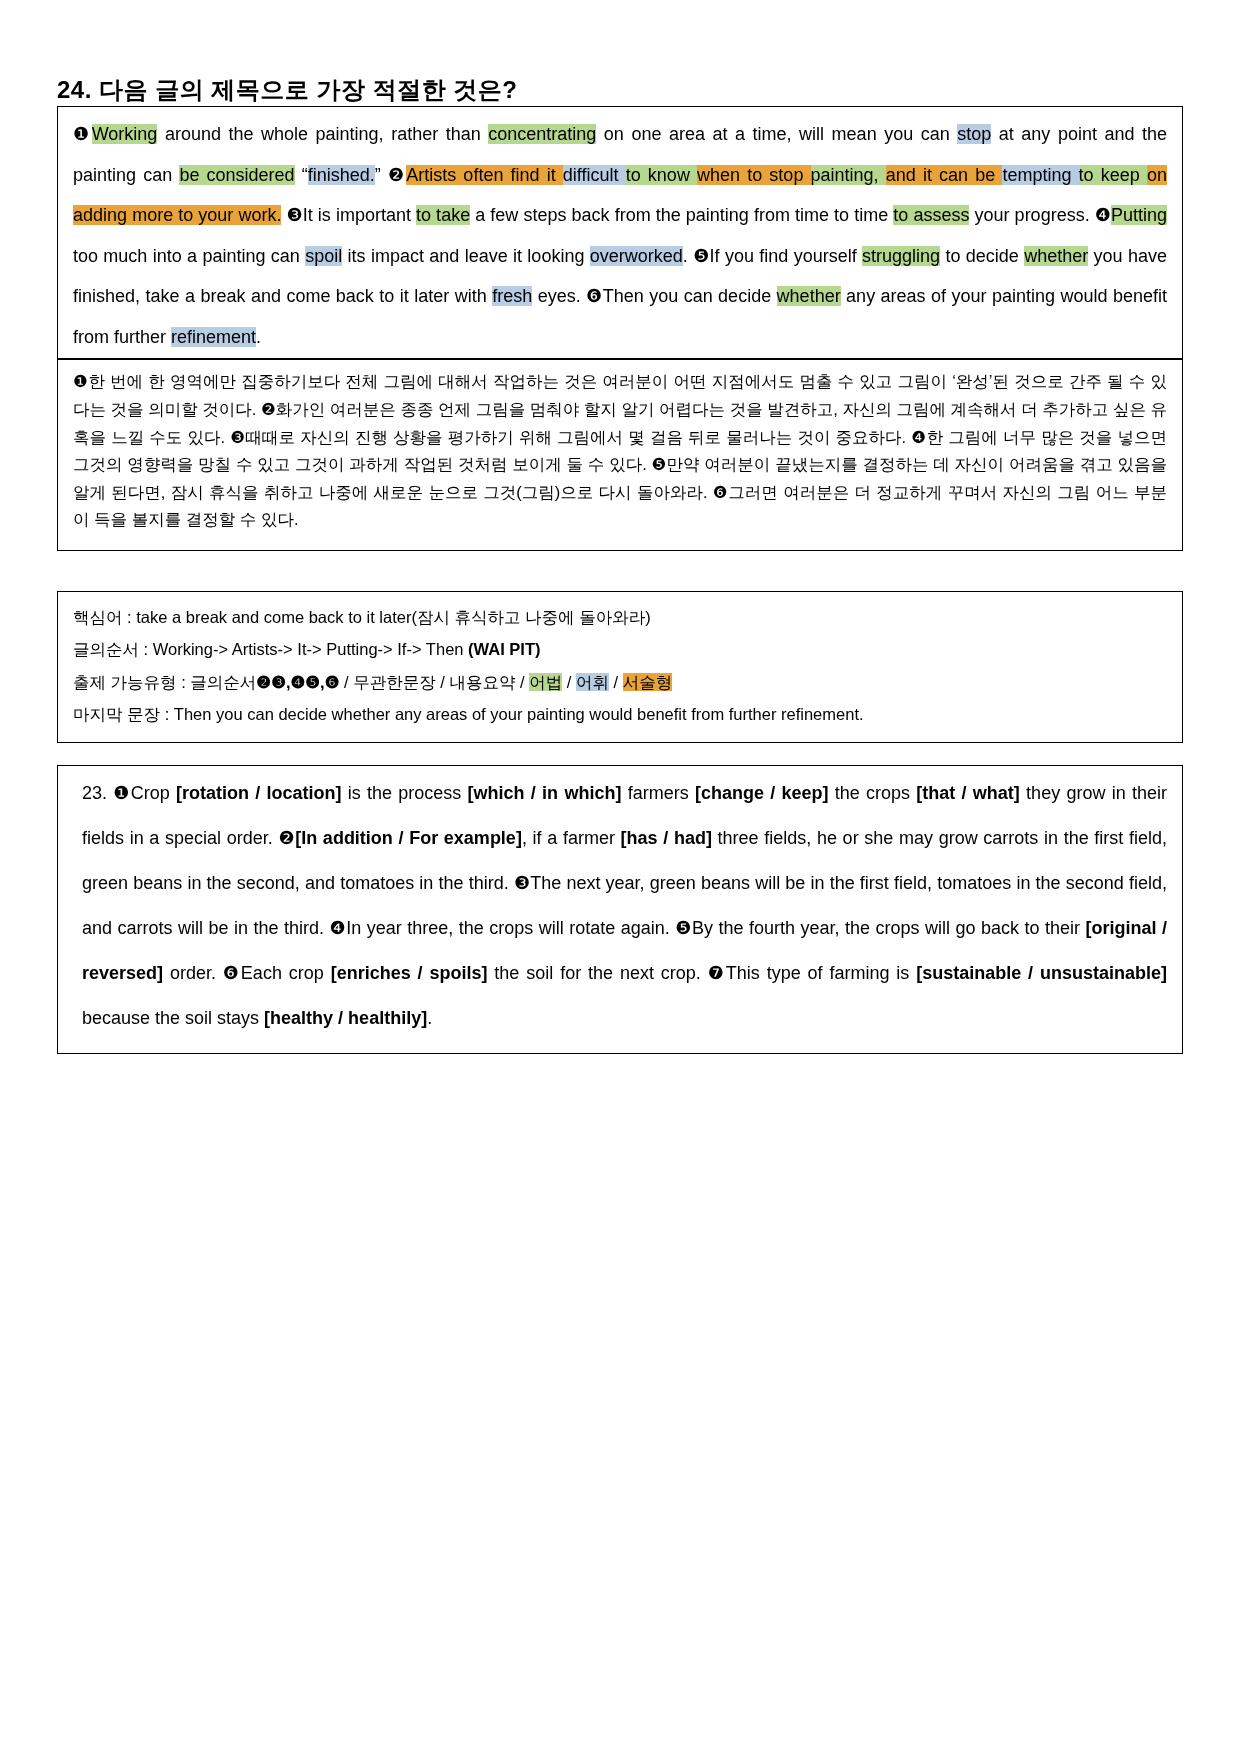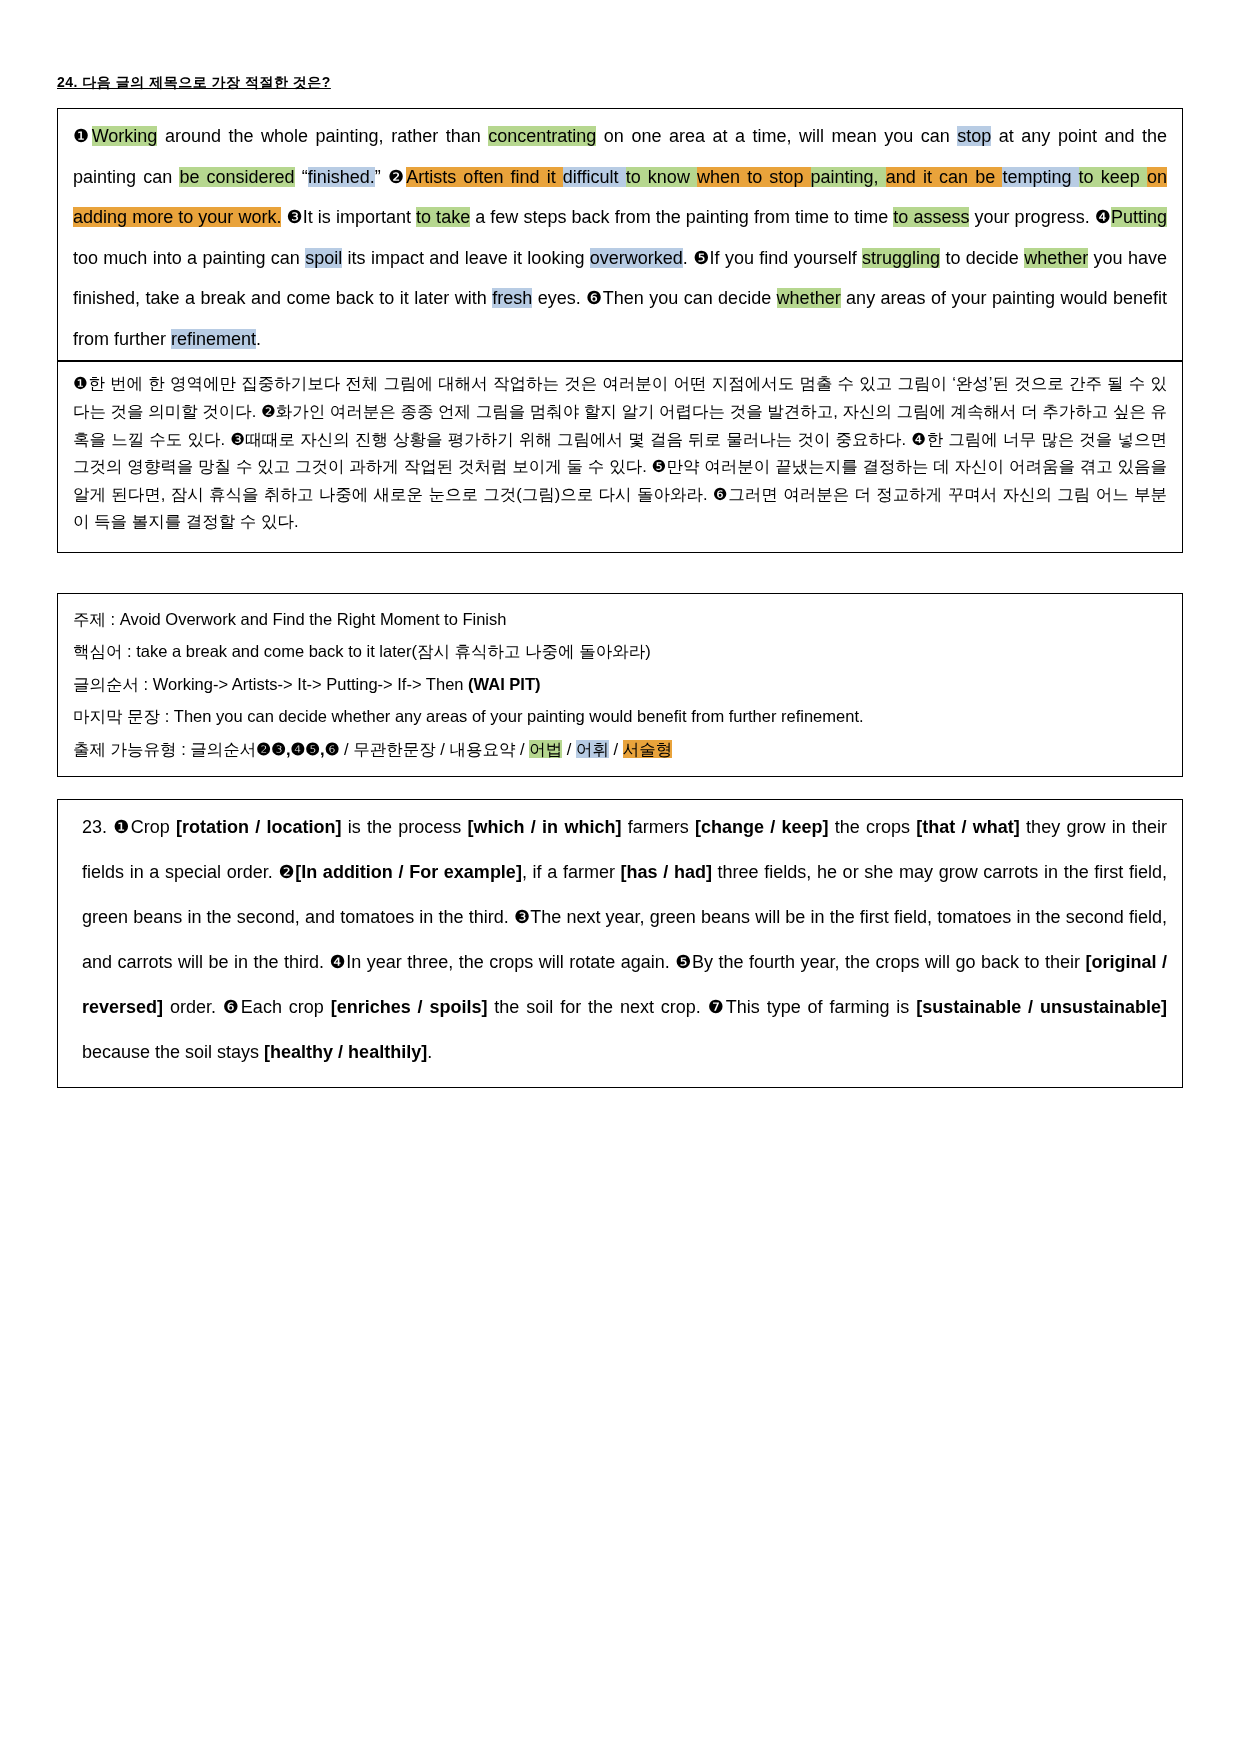--- a/index.html
+++ b/index.html
@@ -5,25 +5,23 @@
   html,body{margin:0;padding:0;background:#ffffff;}
   .page{
     width:1240px;
     min-height:1754px;
     box-sizing:border-box;
     padding:74px 57px 40px 57px;
     font-family:"Liberation Sans", sans-serif;
     color:#000;
   }
   .q-title{
-    font-size:14px;
+    font-size:24px;
     font-weight:bold;
     letter-spacing:0.5px;
-    margin-bottom:16px;
-    text-decoration:underline;
   }
   .box{
     border:1.6px solid #000;
     box-sizing:border-box;
     width:1126px;
   }
   .box.top{padding:7px 15px 2px 15px;}
   .passage{
     font-size:18px;
     line-height:40.5px;
@@ -69,24 +67,23 @@
 
   <div class="box top">
     <div class="passage"><span>❶</span><span style="background-color: rgb(182, 215, 143);">Working</span><span> around the whole painting, rather than </span><span style="background-color: rgb(182, 215, 143);">concentrating</span><span> on one area at a time, will mean you can </span><span style="background-color: rgb(184, 204, 228);">stop</span><span> at any point and the painting can </span><span style="background-color: rgb(182, 215, 143);">be considered</span><span> “</span><span style="background-color: rgb(184, 204, 228);">finished.</span><span>” ❷</span><span style="background-color: rgb(233, 163, 59);">Artists often find it </span><span style="background-color: rgb(184, 204, 228);">difficult </span><span style="background-color: rgb(182, 215, 143);">to know </span><span style="background-color: rgb(233, 163, 59);">when to stop </span><span style="background-color: rgb(182, 215, 143);">painting, </span><span style="background-color: rgb(233, 163, 59);">and it can be </span><span style="background-color: rgb(184, 204, 228);">tempting </span><span style="background-color: rgb(182, 215, 143);">to keep </span><span style="background-color: rgb(233, 163, 59);">on adding more to your work.</span><span> ❸It is important </span><span style="background-color: rgb(182, 215, 143);">to take</span><span> a few steps back from the painting from time to time </span><span style="background-color: rgb(182, 215, 143);">to assess</span><span> your progress. ❹</span><span style="background-color: rgb(182, 215, 143);">Putting</span><span> too much into a painting can </span><span style="background-color: rgb(184, 204, 228);">spoil</span><span> its impact and leave it looking </span><span style="background-color: rgb(184, 204, 228);">overworked</span><span>. ❺If you find yourself </span><span style="background-color: rgb(182, 215, 143);">struggling</span><span> to decide </span><span style="background-color: rgb(182, 215, 143);">whether</span><span> you have finished, take a break and come back to it later with </span><span style="background-color: rgb(184, 204, 228);">fresh</span><span> eyes. ❻Then you can decide </span><span style="background-color: rgb(182, 215, 143);">whether</span><span> any areas of your painting would benefit from further </span><span style="background-color: rgb(184, 204, 228);">refinement</span><span>.</span></div>
   </div>
 
   <div class="box trans">
     <div class="translation">❶한 번에 한 영역에만 집중하기보다 전체 그림에 대해서 작업하는 것은 여러분이 어떤 지점에서도 멈출 수 있고 그림이 ‘완성’된 것으로 간주 될 수 있다는 것을 의미할 것이다. ❷화가인 여러분은 종종 언제 그림을 멈춰야 할지 알기 어렵다는 것을 발견하고, 자신의 그림에 계속해서 더 추가하고 싶은 유혹을 느낄 수도 있다. ❸때때로 자신의 진행 상황을 평가하기 위해 그림에서 몇 걸음 뒤로 물러나는 것이 중요하다. ❹한 그림에 너무 많은 것을 넣으면 그것의 영향력을 망칠 수 있고 그것이 과하게 작업된 것처럼 보이게 둘 수 있다. ❺만약 여러분이 끝냈는지를 결정하는 데 자신이 어려움을 겪고 있음을 알게 된다면, 잠시 휴식을 취하고 나중에 새로운 눈으로 그것(그림)으로 다시 돌아와라. ❻그러면 여러분은 더 정교하게 꾸며서 자신의 그림 어느 부분이 득을 볼지를 결정할 수 있다.</div>
   </div>
 
   <div class="box summary">
-    <div class="summary-row"><span>주제 : Avoid Overwork and Find the Right Moment to Finish</span></div>
     <div class="summary-row"><span>핵심어 : take a break and come back to it later(잠시 휴식하고 나중에 돌아와라)</span></div>
     <div class="summary-row"><span>글의순서 : Working-&gt; Artists-&gt; It-&gt; Putting-&gt; If-&gt; Then </span><span style="font-weight: bold; text-align: right;">(WAI PIT)</span></div>
+    <div class="summary-row"><span>출제 가능유형 : 글의순서</span><span style="font-weight: bold;">❷❸,❹❺,❻</span><span> / 무관한문장 / 내용요약 / </span><span style="background-color: rgb(182, 215, 143);">어법</span><span> / </span><span style="background-color: rgb(184, 204, 228);">어휘</span><span> / </span><span style="background-color: rgb(233, 163, 59);">서술형</span></div>
     <div class="summary-row"><span>마지막 문장 : Then you can decide whether any areas of your painting would benefit from further refinement.</span></div>
-    <div class="summary-row"><span>출제 가능유형 : 글의순서</span><span style="font-weight: bold;">❷❸,❹❺,❻</span><span> / 무관한문장 / 내용요약 / </span><span style="background-color: rgb(182, 215, 143);">어법</span><span> / </span><span style="background-color: rgb(184, 204, 228);">어휘</span><span> / </span><span style="background-color: rgb(233, 163, 59);">서술형</span></div>
   </div>
 
   <div class="box q23">
     <div class="q23-text"><span>23. ❶Crop </span><span style="font-weight: bold;">[rotation / location]</span><span> is the process </span><span style="font-weight: bold;">[which / in which]</span><span> farmers </span><span style="font-weight: bold;">[change / keep]</span><span> the crops </span><span style="font-weight: bold;">[that / what]</span><span> they grow in their fields in a special order. ❷</span><span style="font-weight: bold;">[In addition / For example]</span><span>, if a farmer </span><span style="font-weight: bold;">[has / had]</span><span> three fields, he or she may grow carrots in the first field, green beans in the second, and tomatoes in the third. ❸The next year, green beans will be in the first field, tomatoes in the second field, and carrots will be in the third. ❹In year three, the crops will rotate again. ❺By the fourth year, the crops will go back to their </span><span style="font-weight: bold;">[original / reversed]</span><span> order. ❻Each crop </span><span style="font-weight: bold;">[enriches / spoils]</span><span> the soil for the next crop. ❼This type of farming is </span><span style="font-weight: bold;">[sustainable / unsustainable]</span><span> because the soil stays </span><span style="font-weight: bold;">[healthy / healthily]</span><span>.</span></div>
   </div>
 
 </div>
 
 </body></html>

